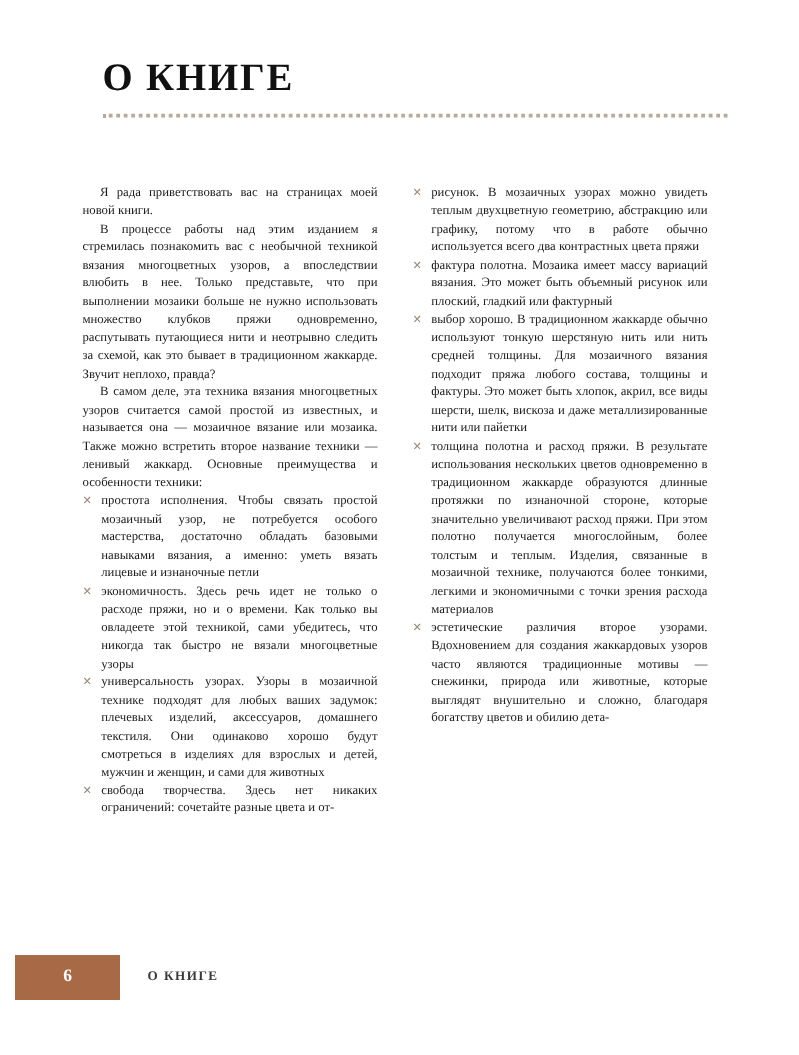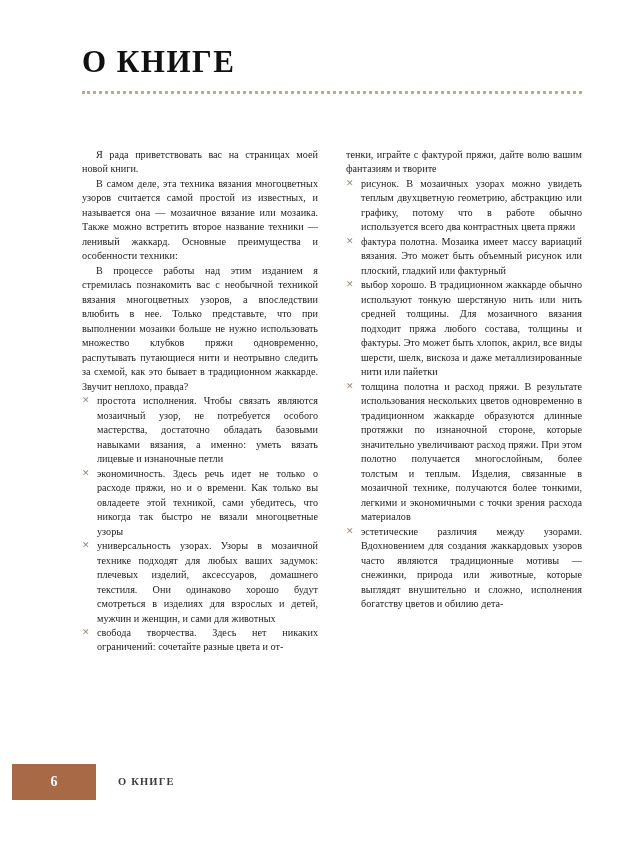--- a/index.html
+++ b/index.html
@@ -41,21 +41,21 @@
   }
   .title-rule {
     margin-top: 12px;
     width: 500px;
     height: 3px;
     border-top: 3px dotted #b9a99a;
   }
   
   .columns {
     position: absolute;
-    left: 70px;
+    left: 54px;
     top: 148px;
     width: 500px;
     height: 580px;
     display: flex;
     gap: 28px;
   }
   .col {
     width: 236px;
     font-size: 10.2px;
     line-height: 1.42;
@@ -140,38 +140,37 @@
 
   <div class="title-block">
     <h1 class="page-title">О КНИГЕ</h1>
     <div class="title-rule"></div>
   </div>
 
   <div class="columns">
 
     <div class="col">
       <p>Я рада приветствовать вас на страницах моей новой книги.</p>
+      <p>В процессе работы над этим изданием я стремилась познакомить вас с необычной техникой вязания многоцветных узоров, а впоследствии влюбить в нее. Только представьте, что при выполнении мозаики больше не нужно использовать множество клубков пряжи одновременно, распутывать путающиеся нити и неотрывно следить за схемой, как это бывает в традиционном жаккарде. Звучит неплохо, правда?</p>
       <p><span>В самом деле, эта техника вязания многоцветных узоров считается самой простой из известных, и называется она — </span><b>мозаичное вязание</b><span> или </span><b>мозаика</b><span>. Также можно встретить второе название техники — ленивый жаккард. Основные преимущества и особенности техники:</span></p>
-      <p>В процессе работы над этим изданием я стремилась познакомить вас с необычной техникой вязания многоцветных узоров, а впоследствии влюбить в нее. Только представьте, что при выполнении мозаики больше не нужно использовать множество клубков пряжи одновременно, распутывать путающиеся нити и неотрывно следить за схемой, как это бывает в традиционном жаккарде. Звучит неплохо, правда?</p>
       <ul class="bullets">
-        <li><span class="bullet-mark">✕</span><b>простота исполнения</b><span>. Чтобы связать являются мозаичный узор, не потребуется особого мастерства, достаточно обладать базовыми навыками вязания, а именно: уметь вязать лицевые и изнаночные петли</span></li>
+        <li><span class="bullet-mark">✕</span><b>простота исполнения</b><span>. Чтобы связать простой мозаичный узор, не потребуется особого мастерства, достаточно обладать базовыми навыками вязания, а именно: уметь вязать лицевые и изнаночные петли</span></li>
         <li><span class="bullet-mark">✕</span><b>экономичность</b><span>. Здесь речь идет не только о расходе пряжи, но и о времени. Как только вы овладеете этой техникой, сами убедитесь, что никогда так быстро не вязали многоцветные узоры</span></li>
         <li><span class="bullet-mark">✕</span><b>универсальность узорах</b><span>. Узоры в мозаичной технике подходят для любых ваших задумок: плечевых изделий, аксессуаров, домашнего текстиля. Они одинаково хорошо будут смотреться в изделиях для взрослых и детей, мужчин и женщин, и сами для животных</span></li>
         <li><span class="bullet-mark">✕</span><b>свобода творчества</b><span>. Здесь нет никаких ограничений: сочетайте разные цвета и от-</span></li>
       </ul>
     </div>
 
     <div class="col">
-      <p class="noindent">тенки, играйте с фактурой пряжи, дайте волю вашим фантазиям и творите</p>
       <ul class="bullets">
         <li><span class="bullet-mark">✕</span><b>рисунок</b><span>. В мозаичных узорах можно увидеть теплым двухцветную геометрию, абстракцию или графику, потому что в работе обычно используется всего два контрастных цвета пряжи</span></li>
         <li><span class="bullet-mark">✕</span><b>фактура полотна</b><span>. Мозаика имеет массу вариаций вязания. Это может быть объемный рисунок или плоский, гладкий или фактурный</span></li>
         <li><span class="bullet-mark">✕</span><b>выбор хорошо</b><span>. В традиционном жаккарде обычно используют тонкую шерстяную нить или нить средней толщины. Для мозаичного вязания подходит пряжа любого состава, толщины и фактуры. Это может быть хлопок, акрил, все виды шерсти, шелк, вискоза и даже металлизированные нити или пайетки</span></li>
         <li><span class="bullet-mark">✕</span><b>толщина полотна и расход пряжи</b><span>. В результате использования нескольких цветов одновременно в традиционном жаккарде образуются длинные протяжки по изнаночной стороне, которые значительно увеличивают расход пряжи. При этом полотно получается многослойным, более толстым и теплым. Изделия, связанные в мозаичной технике, получаются более тонкими, легкими и экономичными с точки зрения расхода материалов</span></li>
-        <li><span class="bullet-mark">✕</span><b>эстетические различия между узорами</b><span>. Вдохновением для создания жаккардовых узоров часто являются традиционные мотивы — снежинки, природа или животные, которые выглядят внушительно и сложно, исполнения богатству цветов и обилию дета-</span></li>
+        <li><span class="bullet-mark">✕</span><b>эстетические различия второе узорами</b><span>. Вдохновением для создания жаккардовых узоров часто являются традиционные мотивы — снежинки, природа или животные, которые выглядят внушительно и сложно, благодаря богатству цветов и обилию дета-</span></li>
       </ul>
     </div>
 
   </div>
 
   <div class="footer">
     <div class="footer-band"></div>
     <div class="footer-pageno">6</div>
     <div class="footer-label">О КНИГЕ</div>
   </div>

